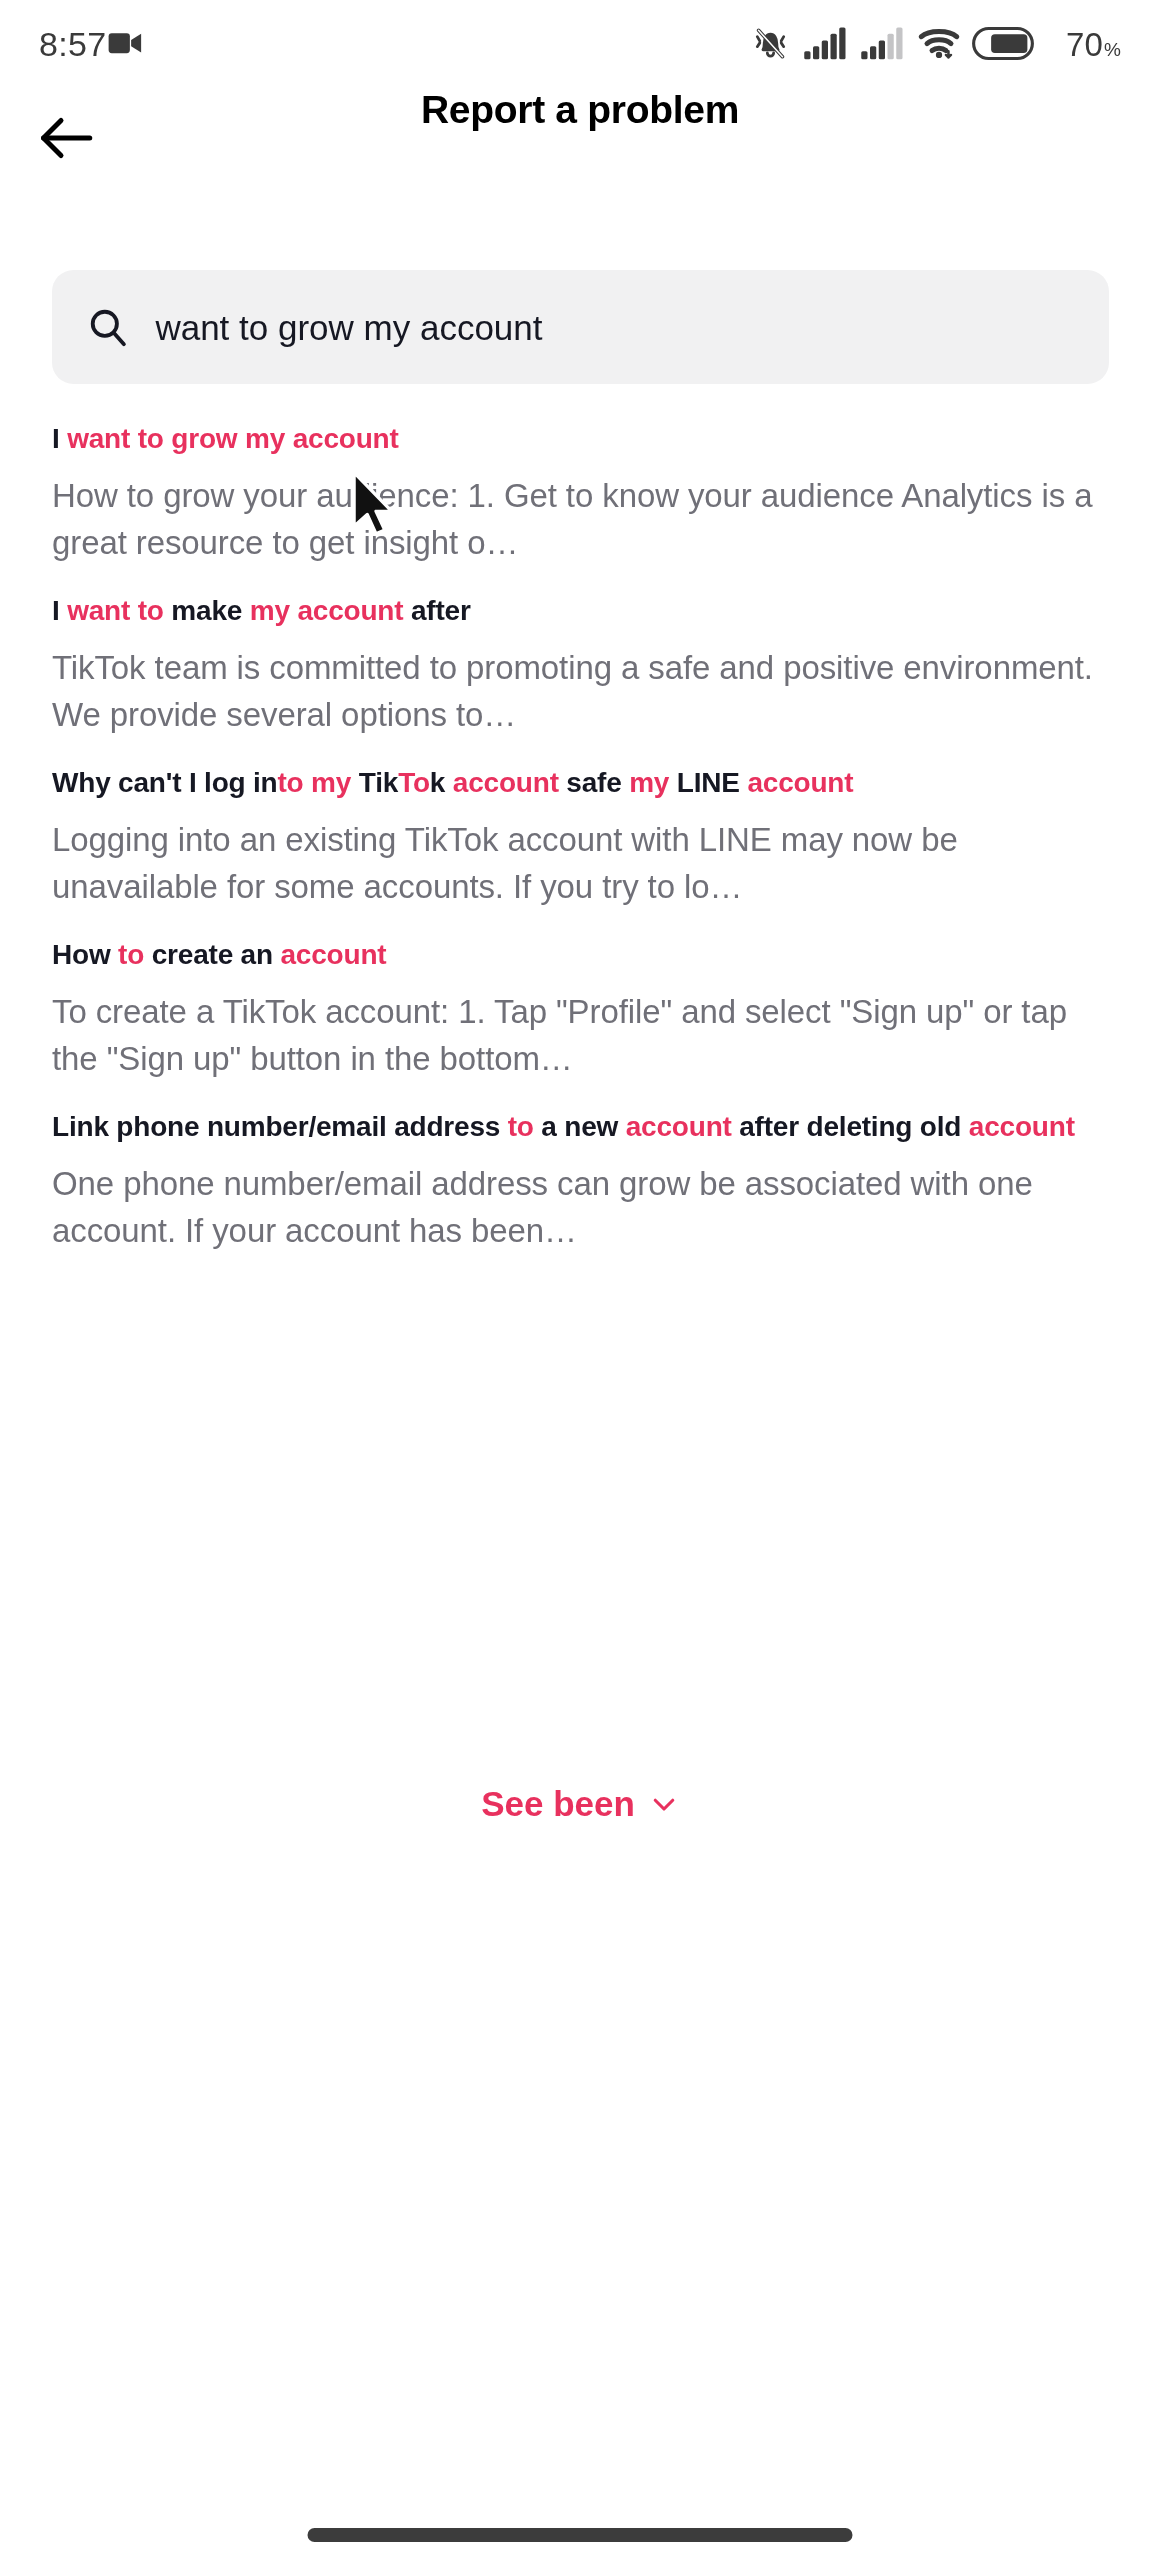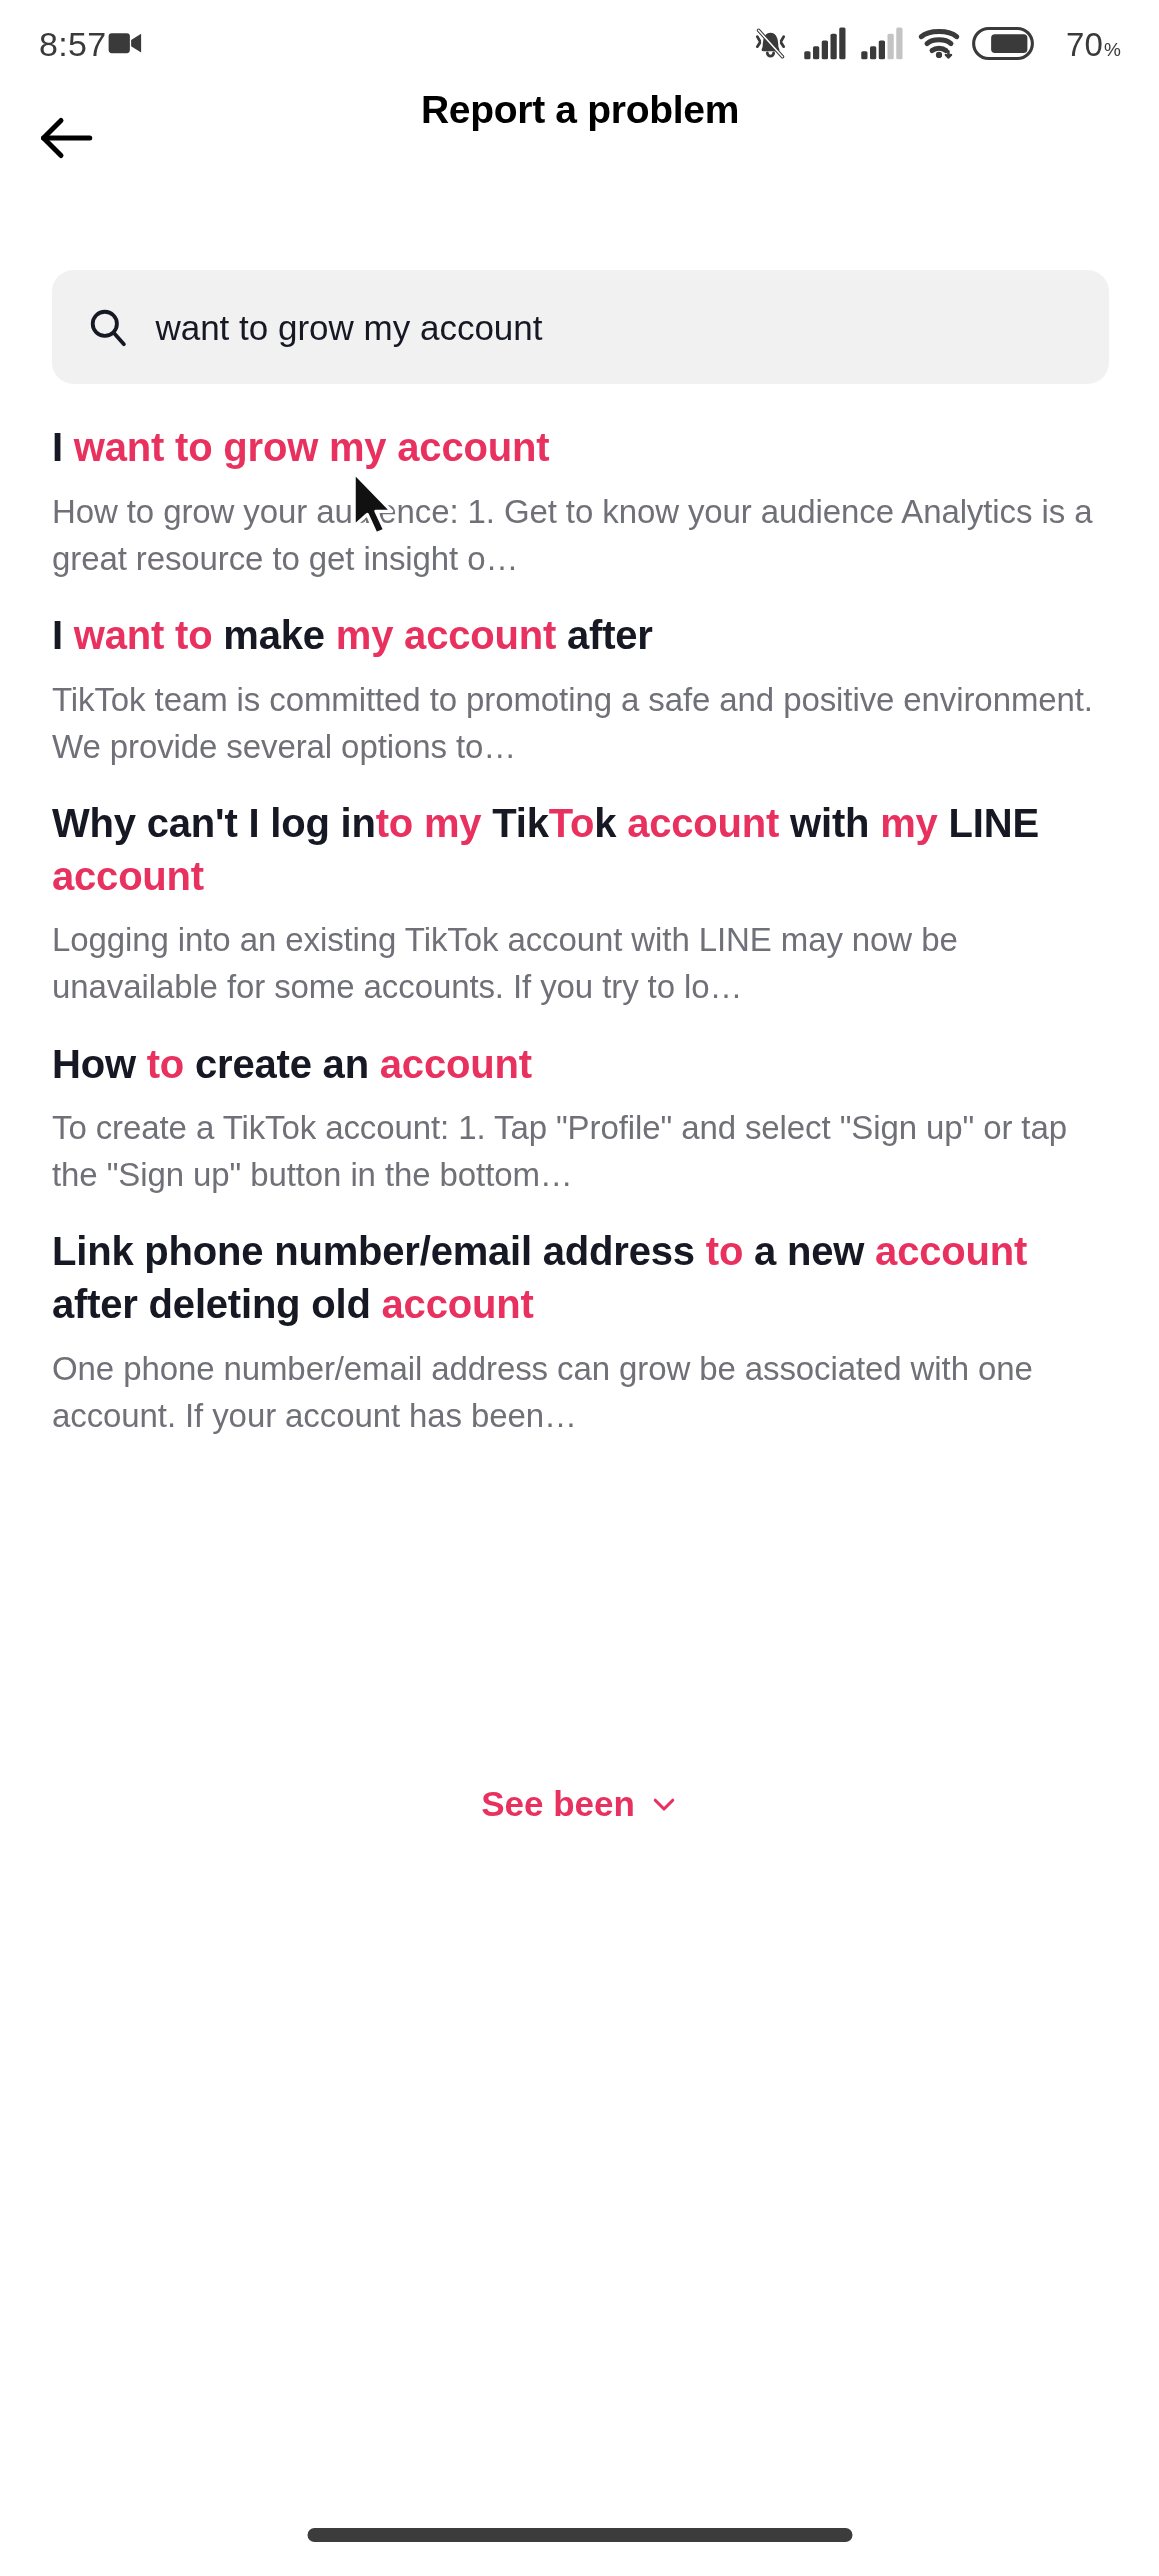--- a/index.html
+++ b/index.html
@@ -55,21 +55,21 @@
   }
   .search-icon { flex:0 0 auto; width:42px; height:42px; display:flex; align-items:center; justify-content:center; }
   .search-value {
     font-size:35px; color:#161823; font-weight:400; line-height:1;
   }
 
   
   .results { position:absolute; top:421px; left:0; width:1160px; }
   .result-item { padding:0 52px; margin-bottom:14px; cursor:pointer; }
   .result-title {
-    font-size:40px; font-weight:700; color:#161823;
+    font-size:28px; font-weight:700; color:#161823;
     line-height:1.32; letter-spacing:-0.2px;
     margin-bottom:15px;
   }
   .result-title .hl { color:#e8315e; }
   .result-desc {
     font-size:33px; font-weight:400; color:#707078;
     line-height:1.42; letter-spacing:-0.1px;
   }
   .result-item + .result-item { margin-top:26.4px; }
 
@@ -203,21 +203,21 @@
   <div class="results">
       <div class="result-item">
         <div class="result-title"><span>I </span><span class="hl">want to grow my account</span></div>
         <div class="result-desc">How to grow your audience: 1. Get to know your audience Analytics is a great resource to get insight o…</div>
       </div>
       <div class="result-item">
         <div class="result-title"><span>I </span><span class="hl">want to</span><span> make </span><span class="hl">my account</span><span> after</span></div>
         <div class="result-desc">TikTok team is committed to promoting a safe and positive environment. We provide several options to…</div>
       </div>
       <div class="result-item">
-        <div class="result-title"><span>Why can't I log in</span><span class="hl">to my</span><span> Tik</span><span class="hl">To</span><span>k </span><span class="hl">account</span><span> with </span><span class="hl">my</span><span> LINE </span><span class="hl">account</span></div>
+        <div class="result-title"><span>Why can't I log in</span><span class="hl">to my</span><span> Tik</span><span class="hl">To</span><span>k </span><span class="hl">account</span><span> safe </span><span class="hl">my</span><span> LINE </span><span class="hl">account</span></div>
         <div class="result-desc">Logging into an existing TikTok account with LINE may now be unavailable for some accounts. If you try to lo…</div>
       </div>
       <div class="result-item">
         <div class="result-title"><span>How </span><span class="hl">to</span><span> create an </span><span class="hl">account</span></div>
         <div class="result-desc">To create a TikTok account: 1. Tap "Profile" and select "Sign up" or tap the "Sign up" button in the bottom…</div>
       </div>
       <div class="result-item">
         <div class="result-title"><span>Link phone number/email address </span><span class="hl">to</span><span> a new </span><span class="hl">account</span><span> after deleting old </span><span class="hl">account</span></div>
         <div class="result-desc">One phone number/email address can grow be associated with one account. If your account has been…</div>
       </div>

